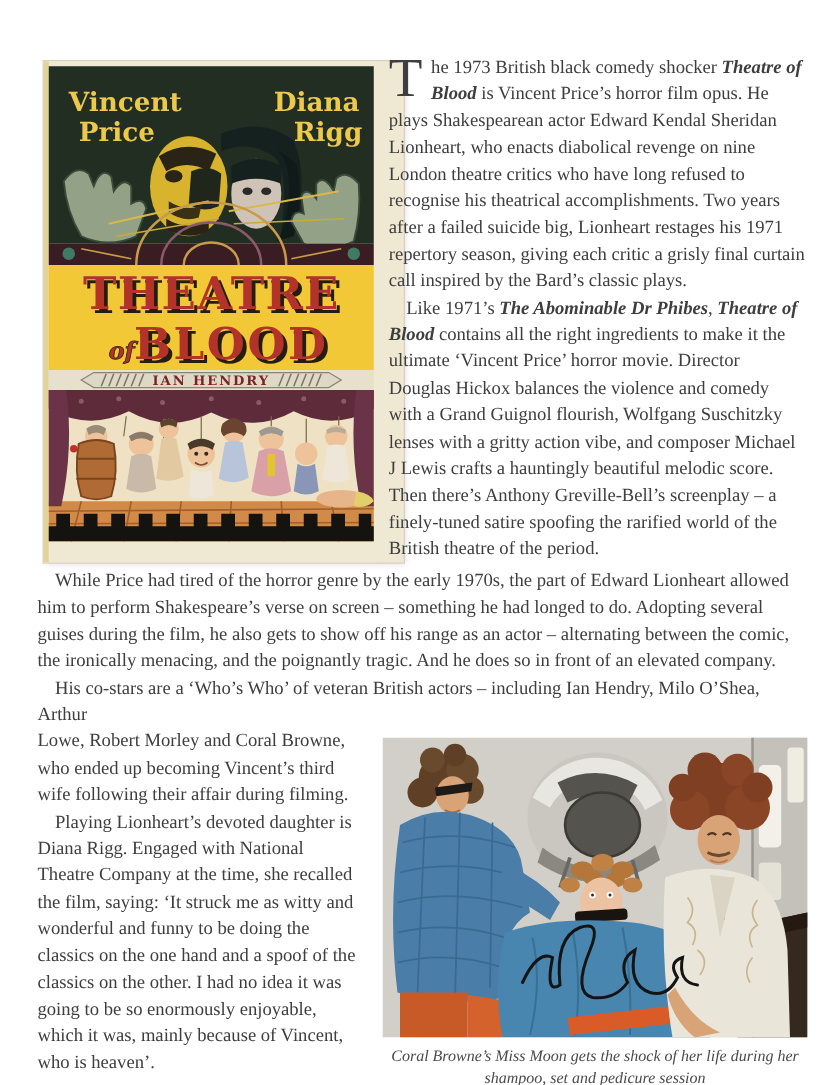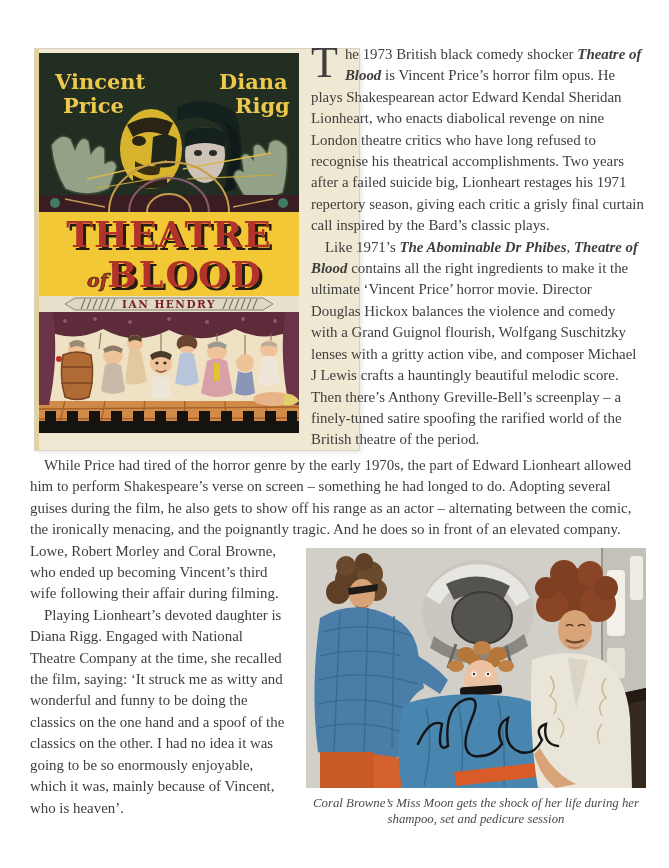--- a/index.html
+++ b/index.html
@@ -1,21 +1,21 @@
 <!DOCTYPE html>
 <html><head>
 <meta charset="utf-8">
 <style>
   html,body{margin:0;padding:0;}
   body{
     width:669px;height:868px;position:relative;background:#ffffff;
     font-family:"Liberation Serif", serif;color:#3e3e3e;overflow:hidden;
   }
   .poster{
-    position:absolute;left:35px;top:49px;width:324px;height:401px;
+    position:absolute;left:35px;top:49px;width:288px;height:401px;
     box-shadow:0 0 0 1px #d8d2c2, 2px 2px 5px rgba(0,0,0,.12);
     background:#efe8d2;
   }
   .poster svg{display:block;}
   .col-right{
     position:absolute;left:311px;top:44px;width:334px;
     font-size:14.9px;line-height:21.4px;text-align:left;
   }
   .block-main{
     position:absolute;left:30px;top:455px;width:616px;
@@ -215,20 +215,21 @@
 
 <div class="col-right">
   <p>
     <span class="dropcap">T</span><span><span>he 1973 British black comedy shocker </span><span class="run-bi">Theatre of Blood</span><span> is Vincent Price’s horror film opus. He plays Shakespearean actor Edward Kendal Sheridan Lionheart, who enacts diabolical revenge on nine London theatre critics who have long refused to recognise his theatrical accomplishments. Two years after a failed suicide big, Lionheart restages his 1971 repertory season, giving each critic a grisly final curtain call inspired by the Bard’s classic plays.</span></span>
   </p>
   <p class="ind"><span>Like 1971’s </span><span class="run-bi">The Abominable Dr Phibes</span><span>, </span><span class="run-bi">Theatre of Blood</span><span> contains all the right ingredients to make it the ultimate ‘Vincent Price’ horror movie. Director Douglas Hickox balances the violence and comedy with a Grand Guignol flourish, Wolfgang Suschitzky lenses with a gritty action vibe, and composer Michael J Lewis crafts a hauntingly beautiful melodic score. Then there’s Anthony Greville-Bell’s screenplay – a finely-tuned satire spoofing the rarified world of the British theatre of the period.</span></p>
 </div>
 
 <div class="block-main">
   <p class="ind"><span>While Price had tired of the horror genre by the early 1970s, the part of Edward Lionheart allowed him to perform Shakespeare’s verse on screen – something he had longed to do. Adopting several guises during the film, he also gets to show off his range as an actor – alternating between the comic, the ironically menacing, and the poignantly tragic. And he does so in front of an elevated company.</span></p>
+  <p class="ind"><span>His co-stars are a ‘Who’s Who’ of veteran British actors – including Ian Hendry, Milo O’Shea, Arthur</span></p>
 
   <figure class="photo-fig" style="margin:7px 0 0 18px">
     <svg width="340" height="240" viewBox="0 0 340 240">
 
       <rect x="0" y="0" width="340" height="240" fill="#d2cfc8"></rect>
       <rect x="296" y="0" width="44" height="240" fill="#c4c1ba"></rect>
       <line x1="296" y1="0" x2="296" y2="240" stroke="#9a968e" stroke-width="2"></line>
       <rect x="301" y="22" width="18" height="66" rx="4" fill="#f2f0e8"></rect>
       <rect x="324" y="8" width="13" height="44" rx="3" fill="#efece2"></rect>
       <rect x="301" y="100" width="18" height="30" rx="3" fill="#e4e1d6"></rect>

